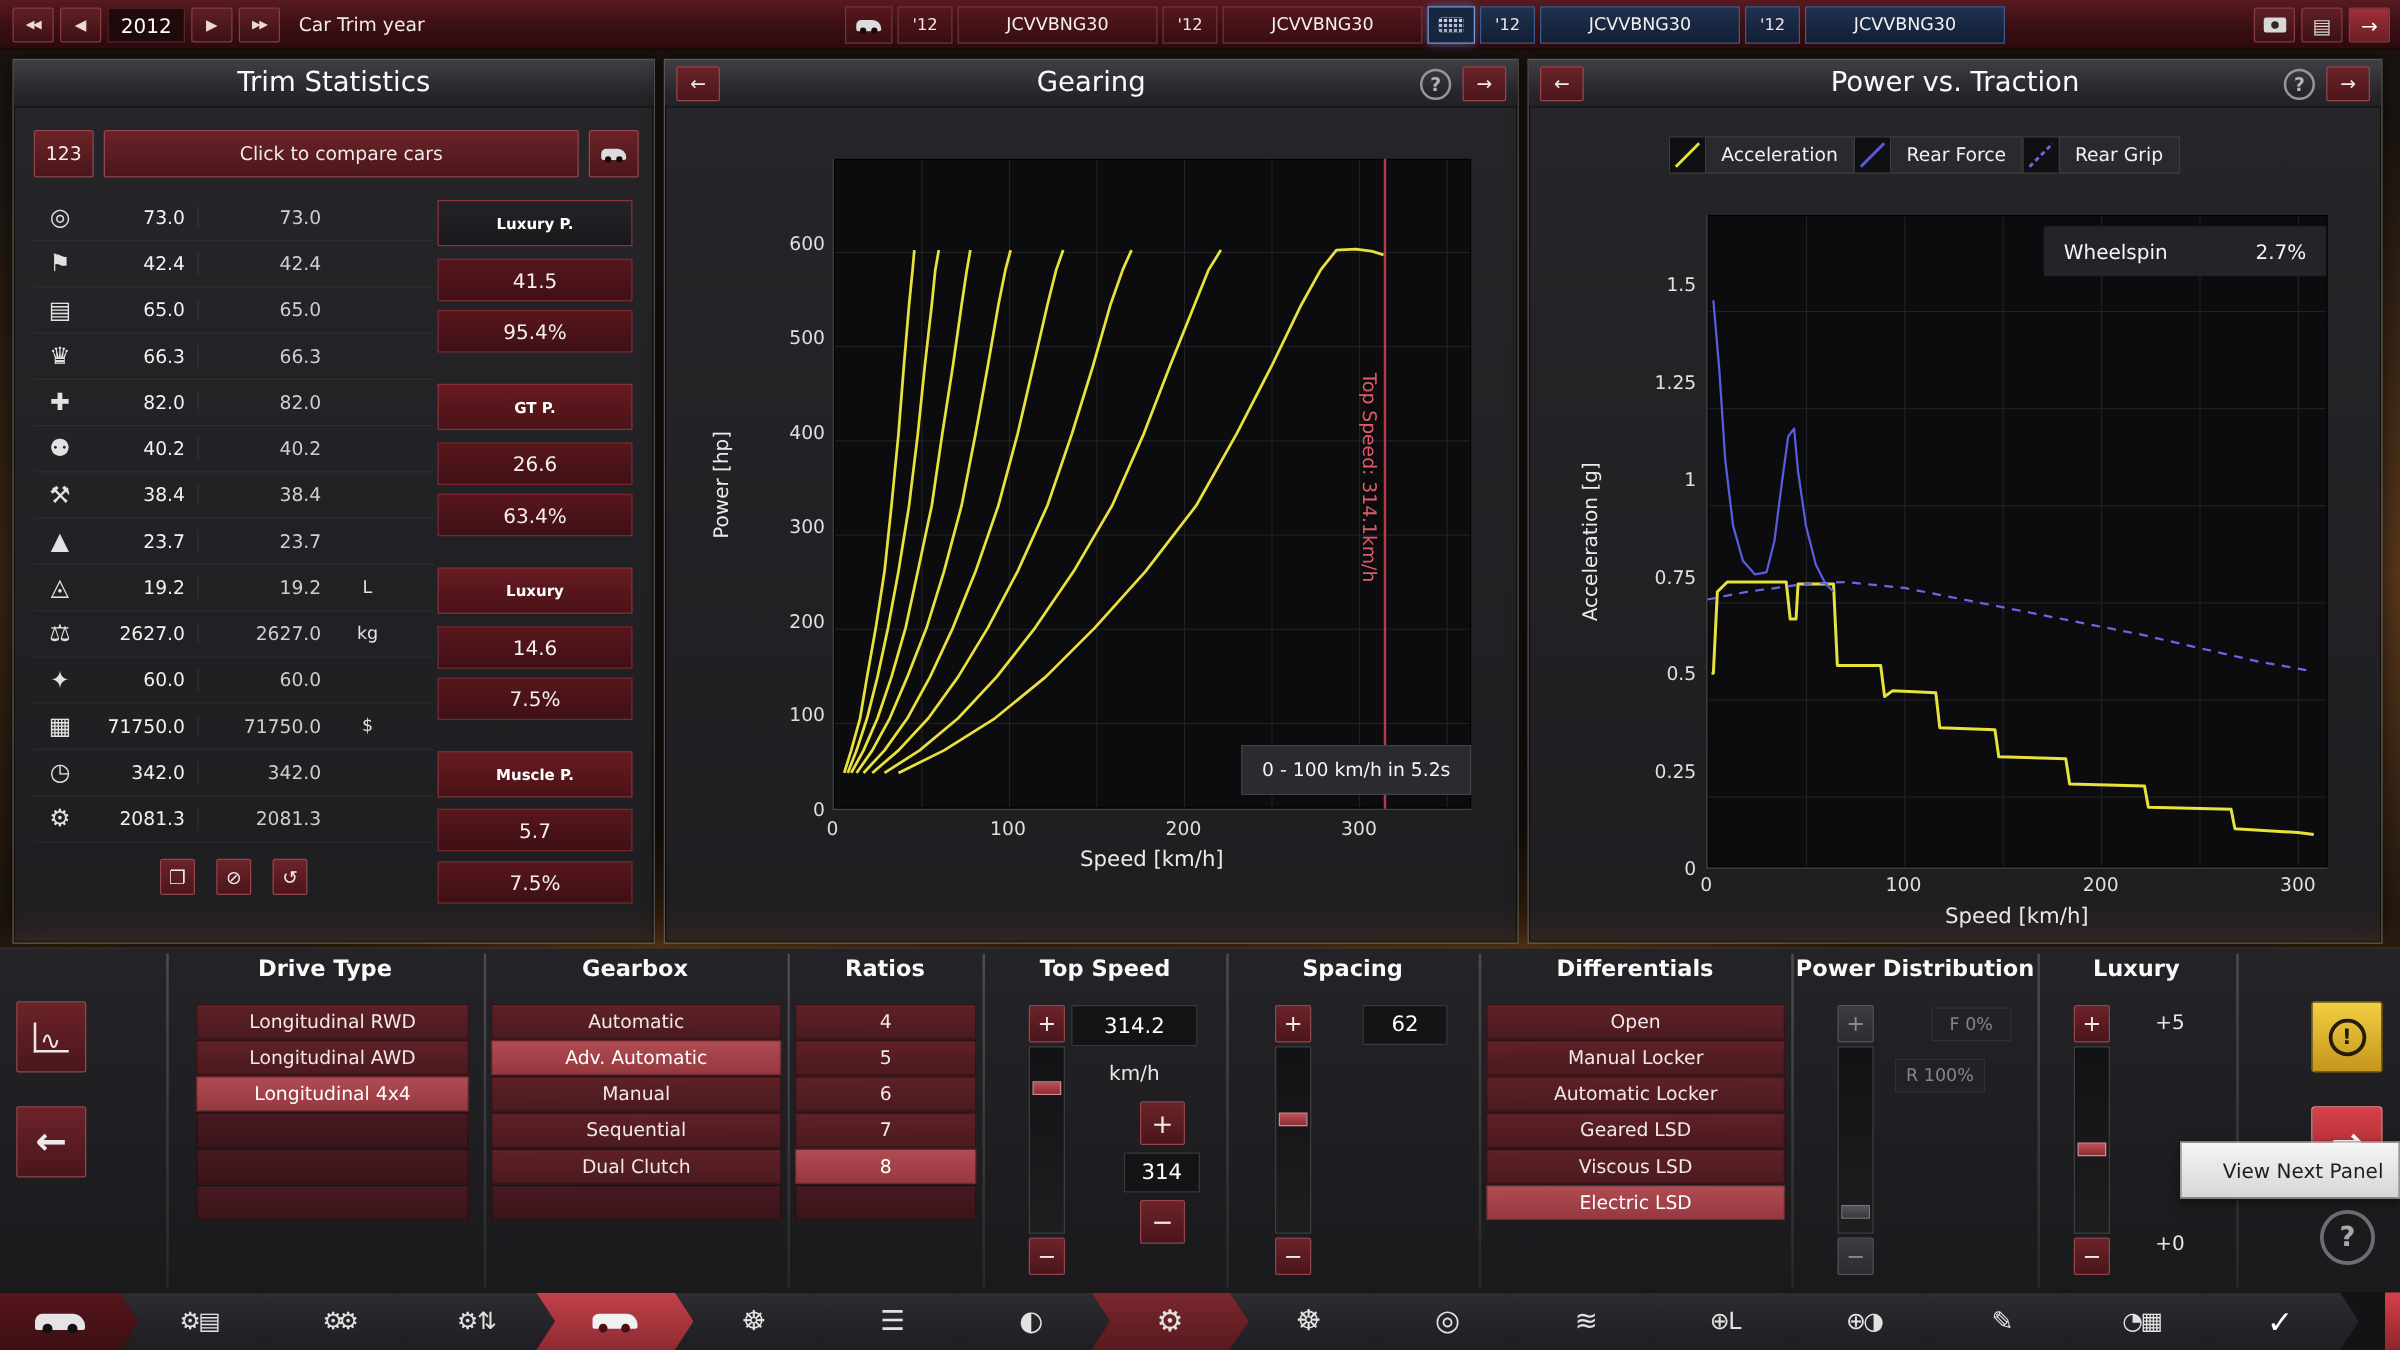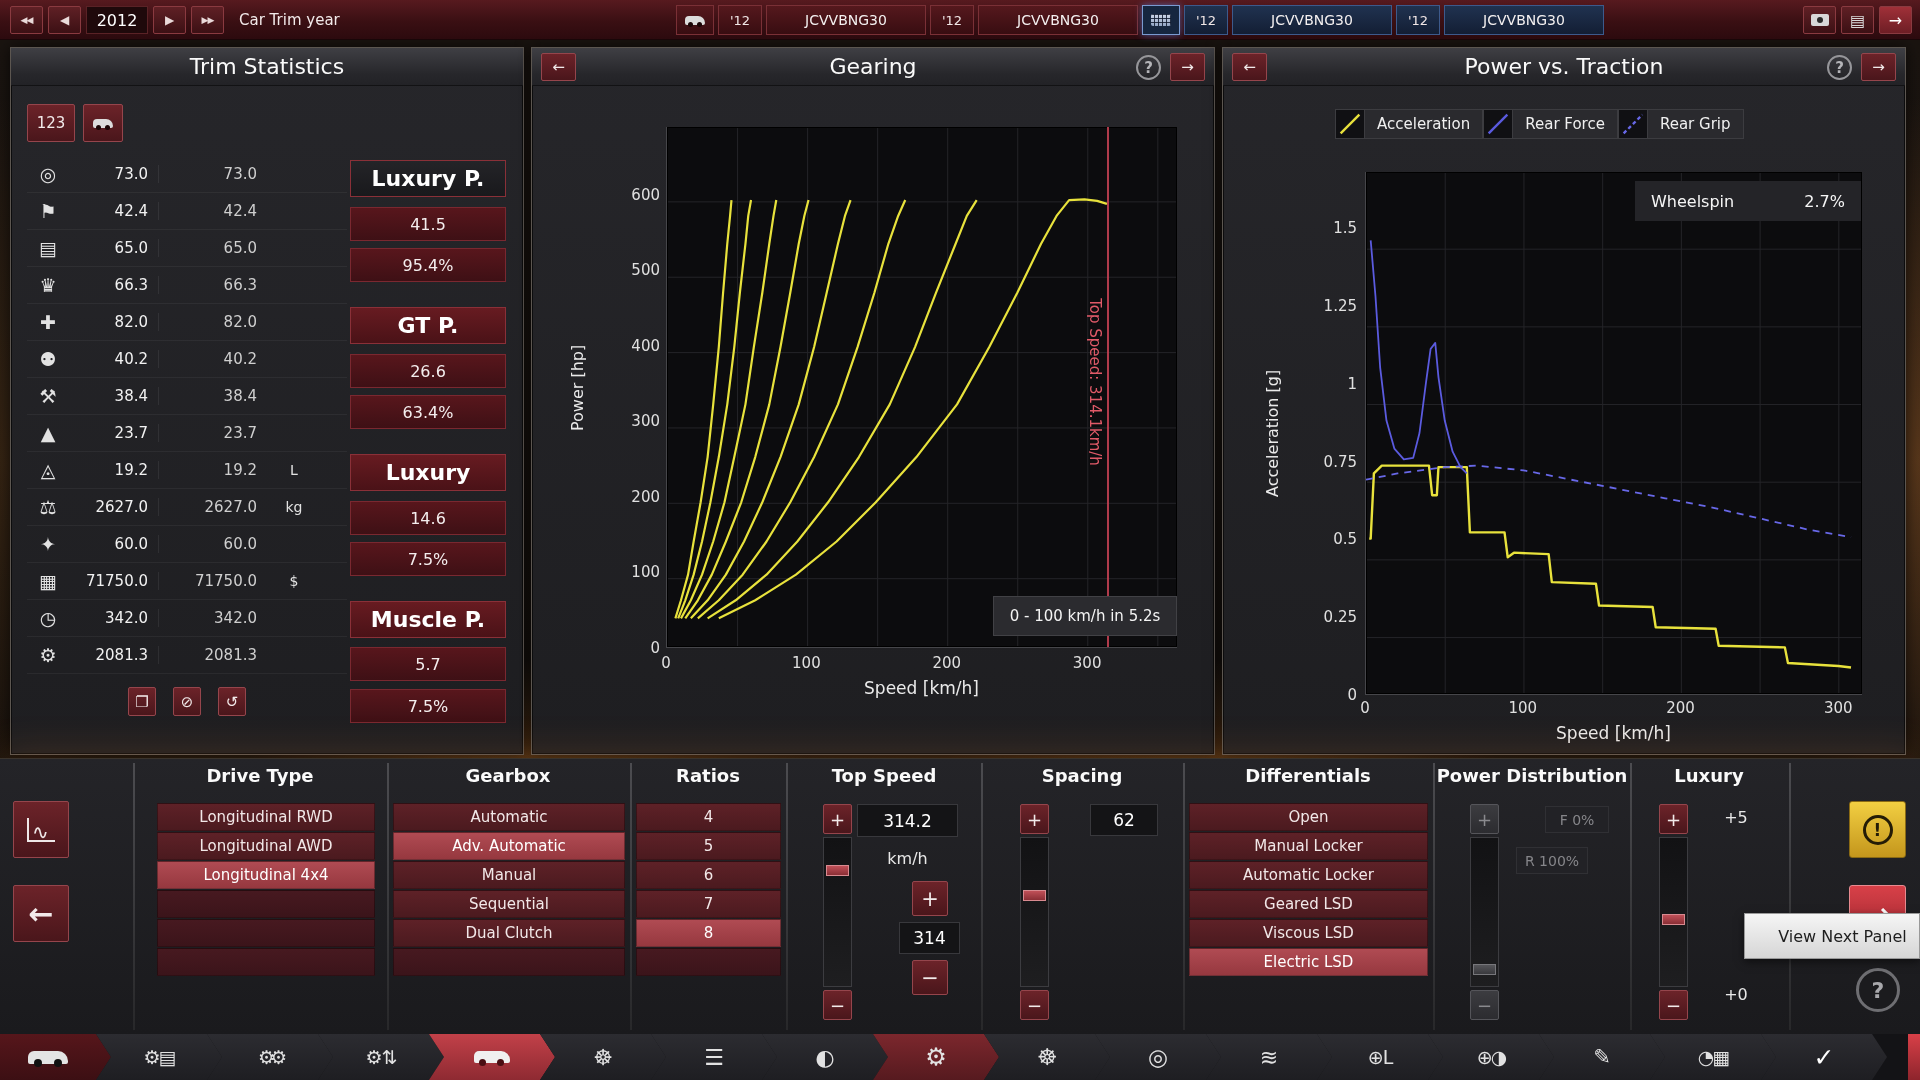--- a/index.html
+++ b/index.html
@@ -69,21 +69,21 @@
   .compare-row { position:absolute; top:56px; left:16px; width:484px; height:38px; display:flex; gap:8px; }
   .stats-table { position:absolute; top:108px; left:16px; width:320px; }
   .stat-row { display:flex; align-items:center; height:37px; border-bottom:1px solid rgba(255,255,255,.05); font-size:15px; }
   .stat-icon { width:42px; text-align:center; }
   .stat-v1 { width:90px; text-align:right; color:#f2f2f2; padding-right:10px; border-right:1px solid rgba(255,255,255,.07); }
   .stat-v2 { width:112px; text-align:right; color:#cfcfcf; padding-right:14px; }
   .stat-unit { width:46px; text-align:center; color:#e2e2e2; font-size:14px; }
   .stats-actions { position:absolute; top:639px; left:117px; display:flex; gap:17px; }
   .stats-actions .red-btn { width:28px; height:29px; font-size:15px; }
   .demo-head { position:absolute; left:339px; width:156px; height:37px; background:linear-gradient(#671b21,#4a1217);
-    border:1px solid #8a3038; display:flex; align-items:center; justify-content:center; font-weight:bold; font-size:22px; color:#fff; }
+    border:1px solid #8a3038; display:flex; align-items:center; justify-content:center; font-weight:bold; font-size:12px; color:#fff; }
   .demo-head.primary { background:linear-gradient(#242428,#19191c); }
   .demo-val { position:absolute; left:339px; width:156px; height:34px; background:linear-gradient(#58161c,#3e1015);
     border:1px solid #7a2830; display:flex; align-items:center; justify-content:center; font-size:16px; color:#f4eeee; }
 
   
   #gearing-panel { left:531px; top:47px; width:684px; height:708px; }
   #traction-panel { left:1222px; top:47px; width:684px; height:708px; }
   .plot { position:absolute; background:#0c0c0e; border-left:1px solid #46464a; border-bottom:1px solid #46464a;
     box-shadow:inset 0 0 0 1px #000; }
   #gearing-plot { left:134px; top:79px; width:511px; height:521px;
@@ -232,20 +232,21 @@
       <button class="tb-btn bright">→</button>
     </div>
   </header>
 
   <section id="trim-panel" class="panel">
     <div class="panel-header">
       <h2 class="panel-title">Trim Statistics</h2>
     </div>
     <div class="compare-row">
       <button class="red-btn" style="width:48px">123</button>
+      <button class="red-btn" style="flex:1">Click to compare cars</button>
       <button class="red-btn" style="width:40px">
           <span class="mini-car"></span>
         </button>
     </div>
     <div class="stats-table">
 
     <div class="stat-row">
           <span class="stat-icon ticon i-drivability"></span>
           <span class="stat-v1">73.0</span>
           <span class="stat-v2">73.0</span>

